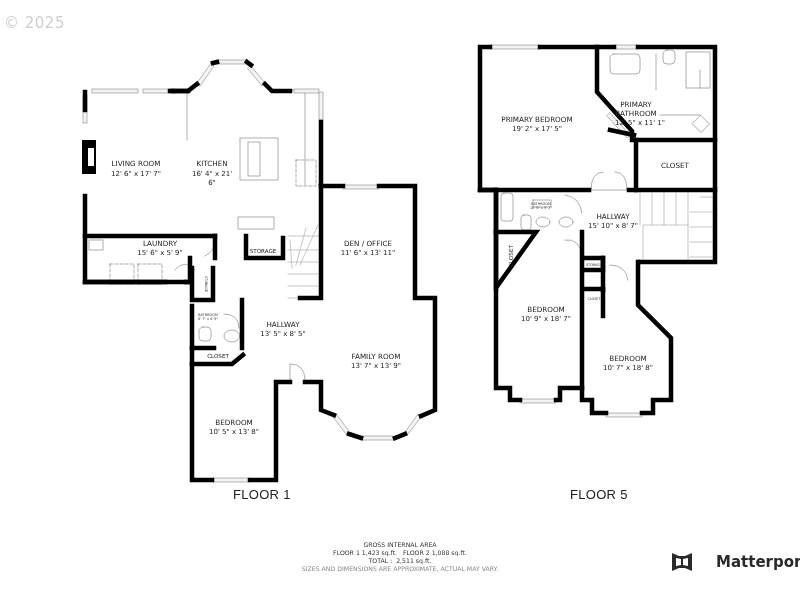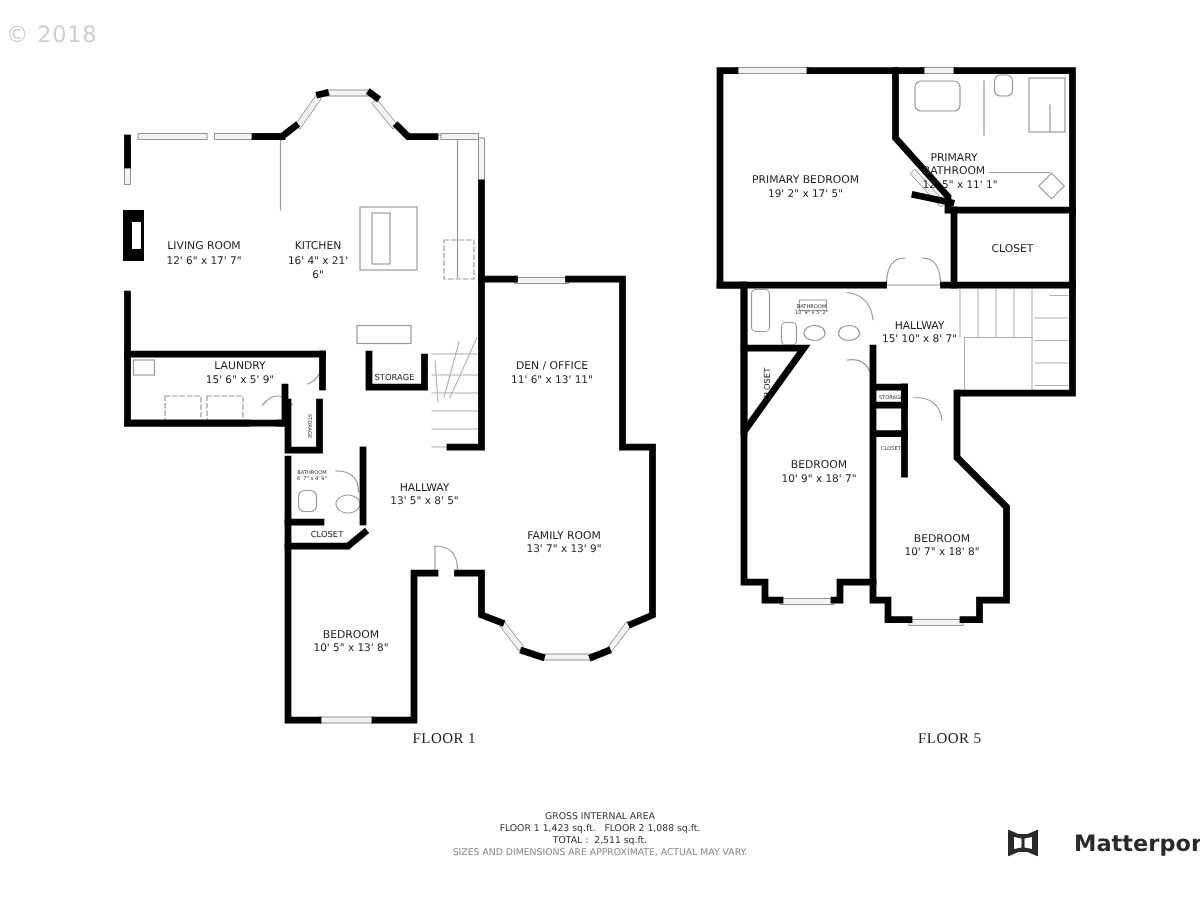--- a/index.html
+++ b/index.html
@@ -3,30 +3,30 @@
 <meta charset="utf-8">
 <style>
   html, body { margin: 0; padding: 0; background: #ffffff; }
   body { width: 800px; height: 600px; position: relative; overflow: hidden; font-family: "DejaVu Sans", sans-serif; }
   #plan { position: absolute; left: 0; top: 0; width: 800px; height: 600px; }
   .copyright { position: absolute; left: 4px; top: 14px; font-size: 15px; color: #cfcfcf; font-family: "DejaVu Sans", sans-serif; letter-spacing: 0.5px; }
   .room-label { font-family: "DejaVu Sans", sans-serif; font-size: 7.2px; fill: #222; text-anchor: middle; }
   .room-dim { font-family: "DejaVu Sans", sans-serif; font-size: 7px; fill: #222; text-anchor: middle; }
   .tiny { font-family: "DejaVu Sans", sans-serif; font-size: 3.4px; fill: #333; text-anchor: middle; }
   .small { font-family: "DejaVu Sans", sans-serif; font-size: 5.6px; fill: #222; text-anchor: middle; }
-  .floor-title { position: absolute; font-family: Liberation Serif, serif; font-size: 10px; color: #222; letter-spacing: 0.3px; margin-left: 42px; }
+  .floor-title { position: absolute; font-family: Liberation Sans, sans-serif; font-size: 13px; color: #222; letter-spacing: 0.3px; }
   .area { position: absolute; left: 250px; top: 541px; width: 300px; text-align: center; font-family: "DejaVu Sans", sans-serif; font-size: 6.2px; color: #333; line-height: 8px; }
   .area .note { color: #888; }
   .brand { position: absolute; left: 672px; top: 553px; display: flex; align-items: center; gap: 24px; text-align: right; }
   .brand-name { font-family: "DejaVu Sans", sans-serif; font-weight: bold; font-size: 15px; color: #2a2a2a; }
 </style>
 </head>
 <body>
 
-<div class="copyright">© 2018</div>
+<div class="copyright">© 2025</div>
 
 <svg id="plan" viewBox="0 0 800 600" xmlns="http://www.w3.org/2000/svg">
 
   <g fill="none" stroke-linecap="square">
 
     <g stroke="#9a9a9a" stroke-width="0.8">
       <line x1="187" y1="90" x2="187" y2="140"></line>
       <rect x="240" y="138" width="38" height="42"></rect>
       <rect x="248" y="142" width="12" height="34"></rect>
       <path d="M270 90 L305 90 L305 185"></path>

